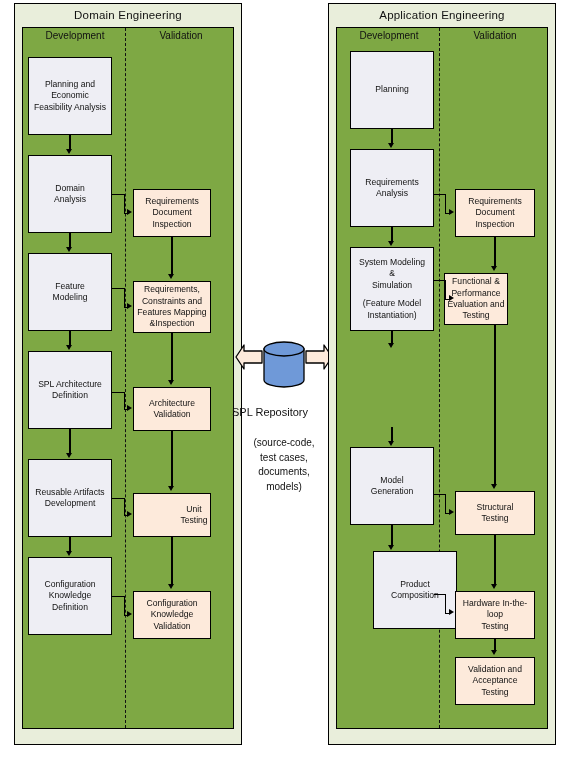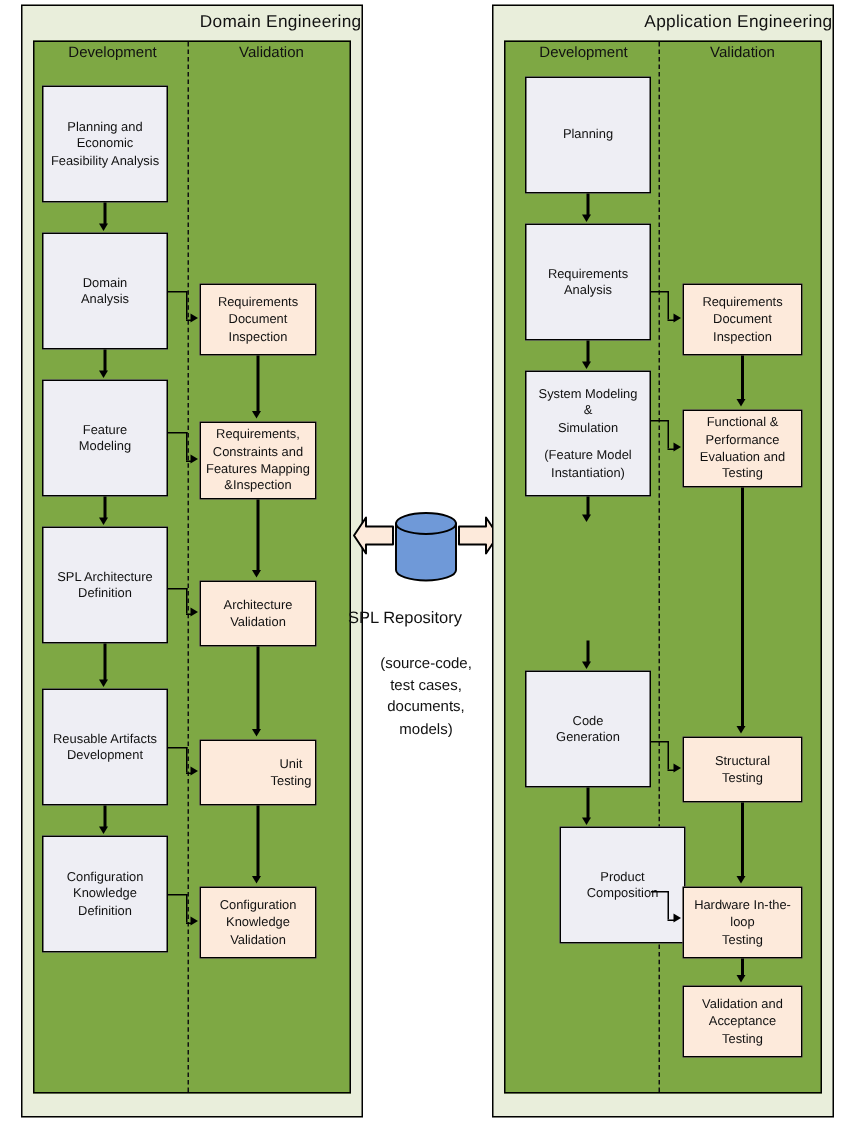--- a/index.html
+++ b/index.html
@@ -23,21 +23,21 @@
   
   .panel {
     position: absolute;
     background: #e9eedb;
     border: 1px solid #000000;
     box-sizing: border-box;
   }
   .panel-title {
     position: absolute;
     left: 0; right: 0; top: 5px;
-    text-align: right;
+    text-align: center;
     font-size: 11.5px;
     color: #111111;
     letter-spacing: 0.2px;
   }
   .inner {
     position: absolute;
     background: #7ea844;
     border: 1px solid #000000;
     box-sizing: border-box;
   }
@@ -317,21 +317,21 @@
       <span>Simulation</span>
       <span class="gap"></span>
       <span>(Feature Model</span>
       <span>Instantiation)</span>
     </div>
   </div>
 
 
   <div class="box dev" style="left:350px; top:447px; width:84px; height:78px;">
     <div class="lines">
-      <span>Code</span>
+      <span>Model</span>
       <span>Generation</span>
     </div>
   </div>
 
   <div class="box dev" style="left:350px; top:551px; width:84px; height:78px;margin-left:23px;">
     <div class="lines">
       <span>Product</span>
       <span>Composition</span>
     </div>
   </div>
@@ -348,21 +348,21 @@
   <div class="arrow-down" style="left:388.4px; top:545px;"></div>
 
   <div class="box val" style="left:455px; top:189px; width:80px; height:48px;">
     <div class="lines">
       <span>Requirements</span>
       <span>Document</span>
       <span>Inspection</span>
     </div>
   </div>
 
-  <div class="box val" style="left:455px; top:273px; width:80px; height:52px;">
+  <div class="box val" style="left:444px; top:273px; width:64px; height:52px;">
     <div class="lines">
       <span>Functional &amp;</span>
       <span>Performance</span>
       <span>Evaluation and</span>
       <span>Testing</span>
     </div>
   </div>
 
   <div class="box val" style="left:455px; top:491px; width:80px; height:44px;">
     <div class="lines">

